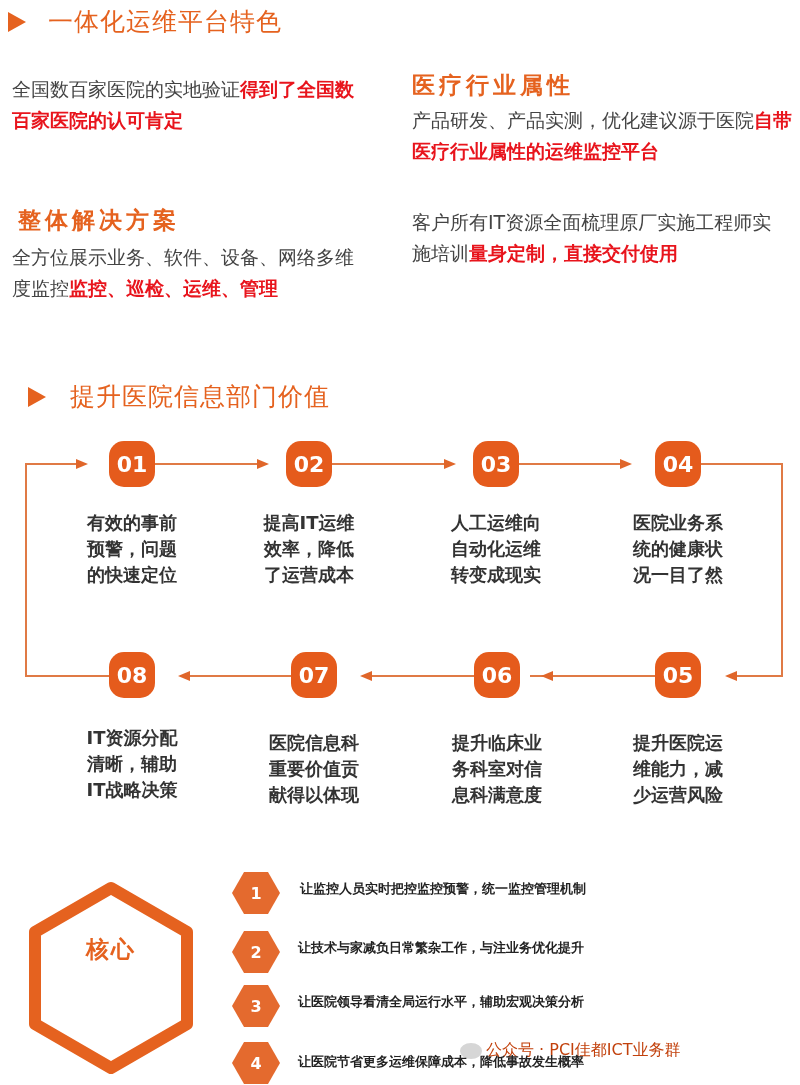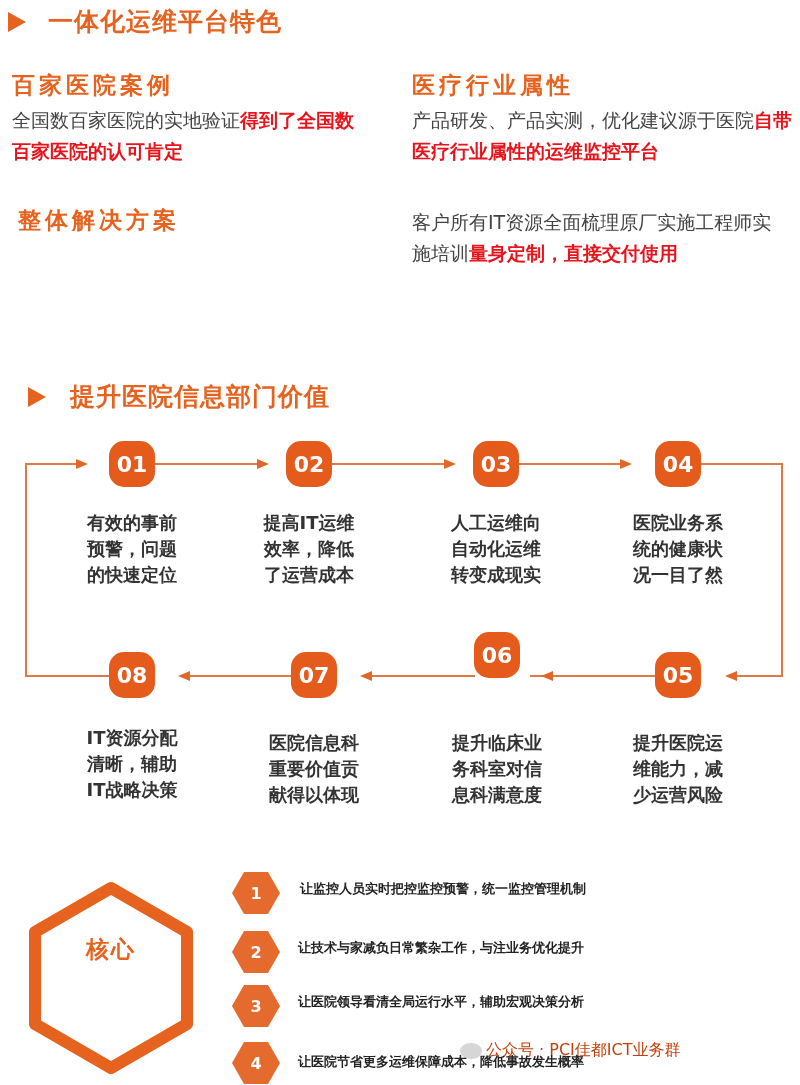--- a/index.html
+++ b/index.html
@@ -1,19 +1,19 @@
 <!DOCTYPE html>
 <html><head>
 <meta charset="utf-8">
 <style>
   html, body { margin:0; padding:0; background:#ffffff; }
   body { width:800px; height:1085px; position:relative; overflow:hidden;
          font-family:"DejaVu Sans","Liberation Sans",sans-serif; }
   .abs { position:absolute; }
-  .sec-title { font-size:25px; font-weight:bold; color:#e5621f; letter-spacing:1px; white-space:nowrap; }
+  .sec-title { font-size:25px; font-weight:normal; color:#e5621f; letter-spacing:1px; white-space:nowrap; }
   .tri { width:0; height:0; border-top:10px solid transparent; border-bottom:10px solid transparent; border-left:18px solid #e5621f; }
   .feat-title { font-size:23px; font-weight:bold; color:#e5621f; letter-spacing:4px; white-space:nowrap; }
   .feat-body { font-size:19px; line-height:31px; color:#444; }
   .hl { color:#e8141c; font-weight:bold; }
   .box { width:46px; height:46px; background:#e55b1c; color:#fff; font-weight:bold; font-size:22px;
          display:flex; align-items:center; justify-content:center;border-radius:15px; }
   .step-text { width:130px; text-align:center; font-size:18px; font-weight:bold; color:#333; line-height:26px; }
   .line { background:#e07a45; }
   .arr-r { width:0; height:0; border-top:5px solid transparent; border-bottom:5px solid transparent; border-left:12px solid #e0662a; }
   .arr-l { width:0; height:0; border-top:5px solid transparent; border-bottom:5px solid transparent; border-right:12px solid #e0662a; }
@@ -23,31 +23,31 @@
   .cv-text { font-size:13px; font-weight:bold; color:#222; white-space:nowrap; }
   .watermark { font-size:16px; color:#c2410c; white-space:nowrap; }
 </style>
 </head>
 <body>
 
 <div class="abs tri" style="left:8px;top:12px;"></div>
 <div class="abs sec-title" style="left:48px;top:5px;">一体化运维平台特色</div>
 
 <div class="abs" style="left:12px;top:70px;width:360px;">
-  <div class="feat-title">百家医院案例</div>
   <div class="feat-body" style="margin-top:4px;"><span>全国数百家医院的实地验证</span><span class="hl">得到了全国数百家医院的认可肯定</span></div>
 </div>
 
 <div class="abs" style="left:412px;top:70px;width:382px;">
   <div class="feat-title">医疗行业属性</div>
   <div class="feat-body" style="margin-top:4px;"><span>产品研发、产品实测，优化建议源于医院</span><span class="hl">自带医疗行业属性的运维监控平台</span></div>
 </div>
 
 <div class="abs" style="left:12px;top:205px;width:360px;">
   <div class="feat-title" style="padding-left:6px;">整体解决方案</div>
+  <div class="feat-body" style="margin-top:6px;"><span>全方位展示业务、软件、设备、网络多维度监控</span><span class="hl">监控、巡检、运维、管理</span></div>
 </div>
 
 <div class="abs" style="left:412px;top:205px;width:370px;">
   <div class="feat-body" style="margin-top:2px;"><span>客户所有IT资源全面梳理原厂实施工程师实施培训</span><span class="hl">量身定制，直接交付使用</span></div>
 </div>
 
 <div class="abs tri" style="left:28px;top:387px;"></div>
 <div class="abs sec-title" style="left:70px;top:380px;">提升医院信息部门价值</div>
 
 <div class="abs line" style="left:25px;top:463px;width:2px;height:214px;"></div>
@@ -92,21 +92,21 @@
   <div>转变成现实</div>
 </div>
 <div class="abs step-text" style="left:613px;top:510px;">
   <div>医院业务系</div>
   <div>统的健康状</div>
   <div>况一目了然</div>
 </div>
 
 <div class="abs box" style="left:109px;top:652px;">08</div>
 <div class="abs box" style="left:291px;top:652px;">07</div>
-<div class="abs box" style="left:474px;top:632px;">06</div>
+<div class="abs box" style="left:474px;top:652px;">06</div>
 <div class="abs box" style="left:655px;top:652px;">05</div>
 
 <div class="abs step-text" style="left:67px;top:725px;">
   <div>IT资源分配</div>
   <div>清晰，辅助</div>
   <div>IT战略决策</div>
 </div>
 <div class="abs step-text" style="left:249px;top:730px;">
   <div>医院信息科</div>
   <div>重要价值贡</div>

